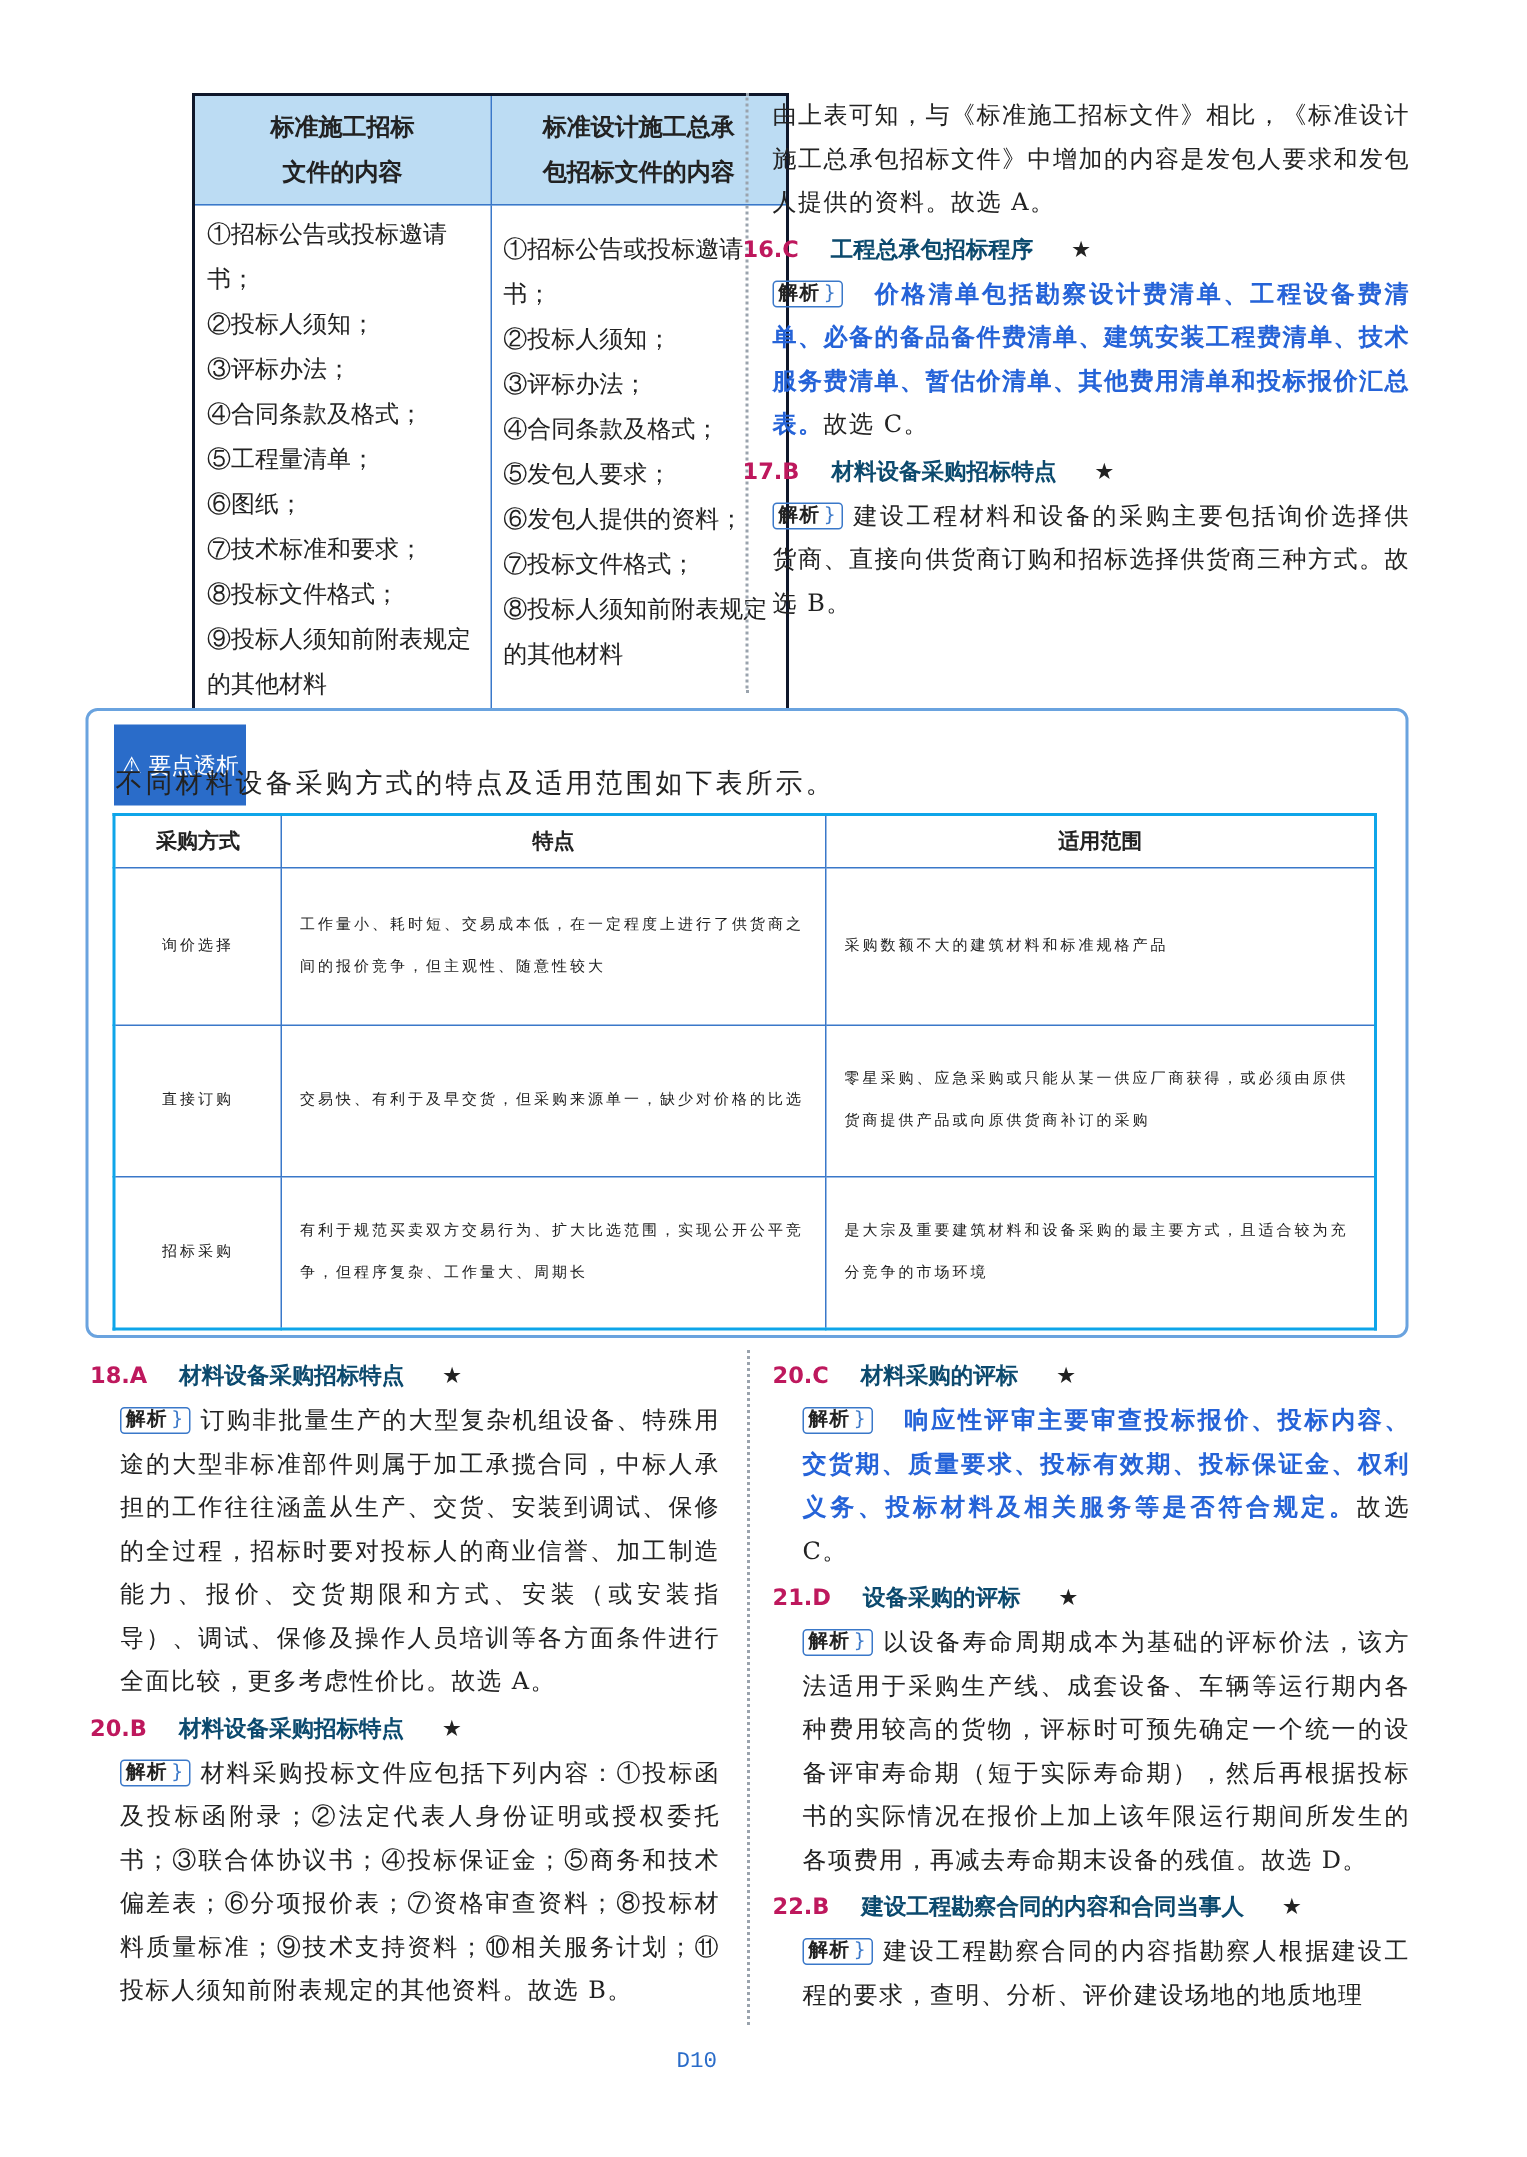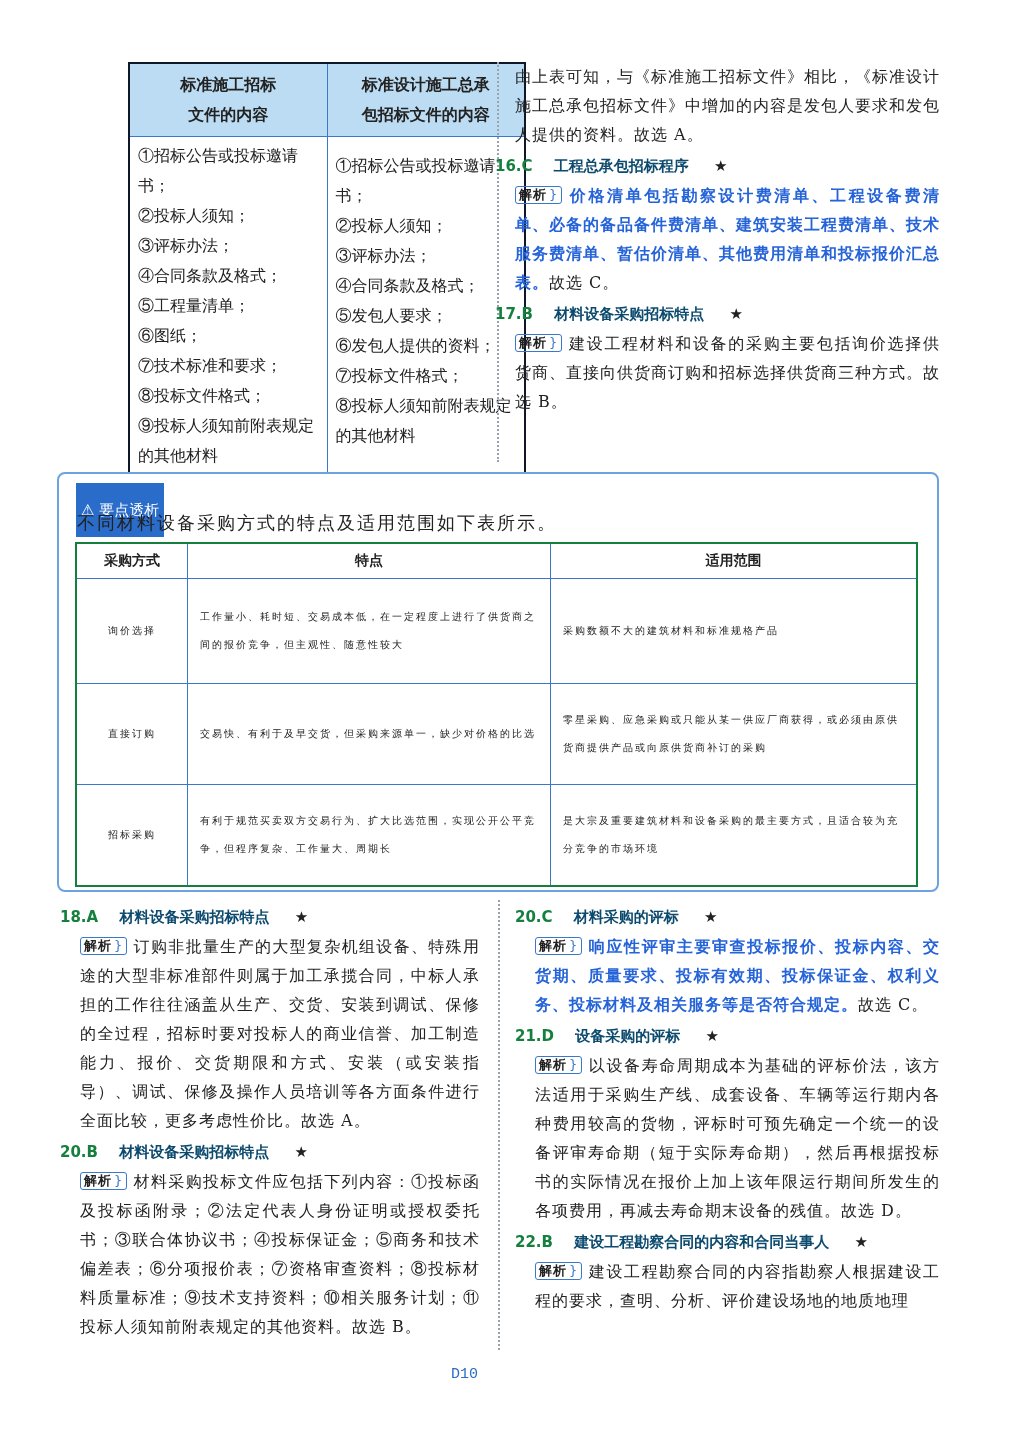--- a/index.html
+++ b/index.html
@@ -17,41 +17,41 @@
     background: #bcdcf3; font-family: "DejaVu Sans", sans-serif; font-weight: bold;
     font-size: 16px; line-height: 30px; padding: 6px 8px; text-align: center; color: #222;
     border: 1px solid #3a78c9;
   }
   table.cmp td { vertical-align: top; border: 1px solid #3a78c9; padding: 4px 8px; font-size: 16px; line-height: 30px; }
   table.cmp td.c2 { padding-top: 14px; }
   .li { display: block; }
 
   .para { font-size: 16px; line-height: 29px; text-align: justify; letter-spacing: 1px; }
   .q-head { font-family: "DejaVu Sans", sans-serif; font-weight: bold; font-size: 15px; line-height: 30px; margin-left: -20px; }
-  .q-num { color: #15803d; margin-right: 16px; }
+  .q-num { color: #be185d; margin-right: 16px; }
   .q-title { color: #0c4a6e; }
   .q-star { margin-left: 20px; color: #222; }
   .tag {
     display: inline-block; border: 1.5px solid #3a78c9; border-radius: 3px; font-family: "DejaVu Sans", sans-serif;
     font-weight: bold; font-size: 13px; line-height: 16px; padding: 0 3px; color: #222; margin-right: 6px; vertical-align: 2px;
   }
   .tag::after { content: "}"; color:#3a78c9; margin-left: 2px; font-weight: normal; }
-  .blue { color: #2563d8; font-weight: bold; font-family: "DejaVu Sans", sans-serif; }
+  .blue { color: #2563d8; font-weight: bold; font-family: "DejaVu Sans", sans-serif; margin-left: 14px; }
 
   
   .keybox {
     position: absolute; left: 57px; top: 472px; width: 878px; height: 416px;
     border: 2px solid #6aa3df; border-radius: 8px; background: #fff;
   }
   .kb-badge {
     position: absolute; left: 17px; top: 9px; background: #2a6cc9; color: #fff;
     font-family: "DejaVu Sans", sans-serif; font-size: 15px; line-height: 22px; padding: 16px 5px;
   }
   .kb-intro { position: absolute; left: 18px; top: 38px; font-size: 18px; line-height: 22px; letter-spacing: 2px; }
-  table.kp { position: absolute; left: 16px; top: 68px; width: 843px; border-collapse: collapse; border: 2px solid #15803d; }
+  table.kp { position: absolute; left: 16px; top: 68px; width: 843px; border-collapse: collapse; border: 2px solid #0ea5e9; }
   table.kp th {
     font-family: "DejaVu Sans", sans-serif; font-weight: bold; font-size: 14px; height: 32px;
     border: 1px solid #3a78c9; text-align: center; color: #222;
   }
   table.kp td { border: 1px solid #3a78c9; font-size: 10px; line-height: 28px; padding: 8px 12px; letter-spacing: 2px; vertical-align: middle; }
   table.kp td.m { text-align: center; width: 84px; }
   table.kp tr.r1 td { height: 88px; }
   table.kp tr.r2 td { height: 84px; }
   table.kp tr.r3 td { height: 84px; }
 

